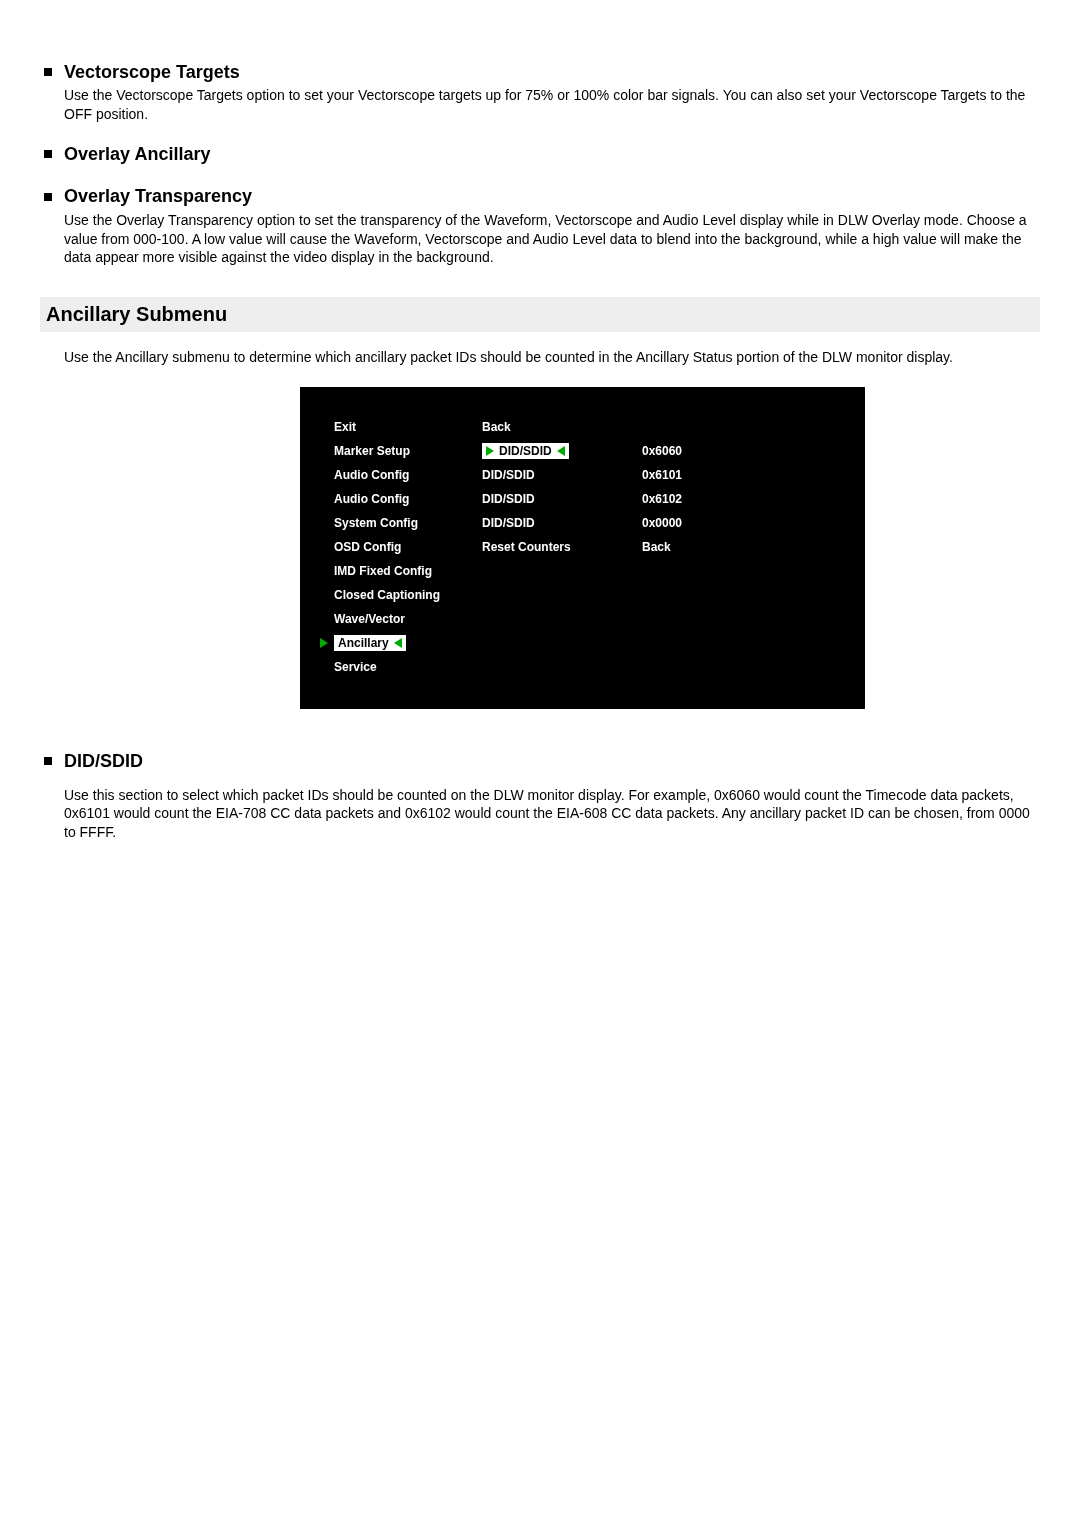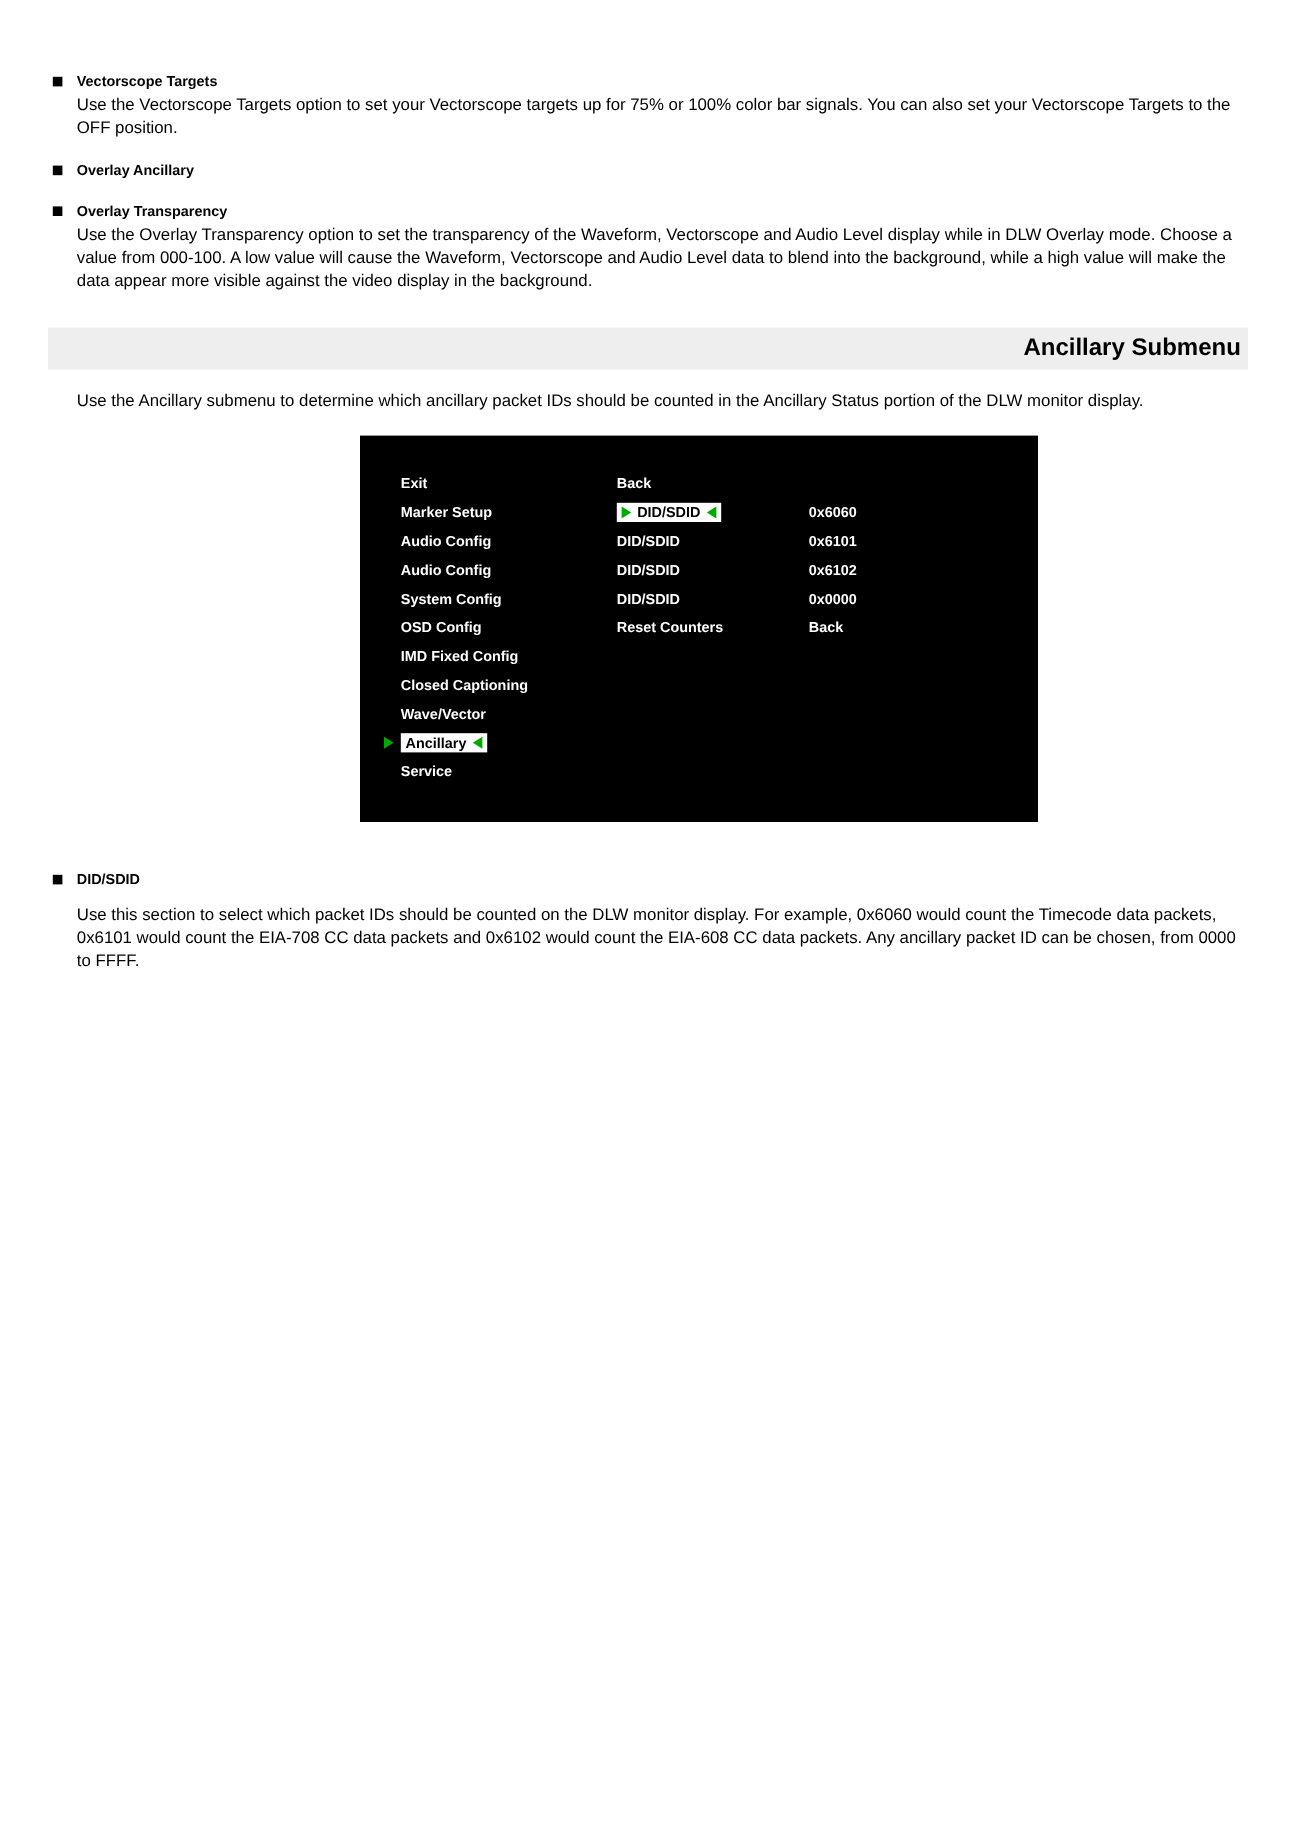--- a/index.html
+++ b/index.html
@@ -23,33 +23,32 @@
     .bullet {
       width: 8px;
       height: 8px;
       background: #000;
       margin-left: 4px;
       margin-right: 12px;
       flex-shrink: 0;
     }
     .heading {
       font-weight: bold;
-      font-size: 12px;
+      font-size: 18px;
     }
     .body-text {
       margin-left: 24px;
     }
     .submenu-bar {
       background: #eee;
       font-size: 20px;
       font-weight: bold;
       padding: 4px 6px;
       margin-top: 30px;
       margin-bottom: 16px;
-      text-align: right;
     }
     .submenu-text {
       margin-left: 24px;
       margin-bottom: 20px;
     }
     .menu-panel {
       width: 565px;
       background: #000;
       margin-left: 260px;
       padding: 28px 40px 30px 34px;
@@ -58,21 +57,21 @@
       font-family: Arial, Helvetica, sans-serif;
       font-weight: bold;
       font-size: 12px;
     }
     .menu-row {
       display: flex;
       align-items: center;
       height: 24px;
     }
     .col1 {
-      width: 180px;
+      width: 148px;
       display: flex;
       align-items: center;
       position: relative;
     }
     .col2 {
       width: 160px;
       display: flex;
       align-items: center;
       position: relative;
     }

